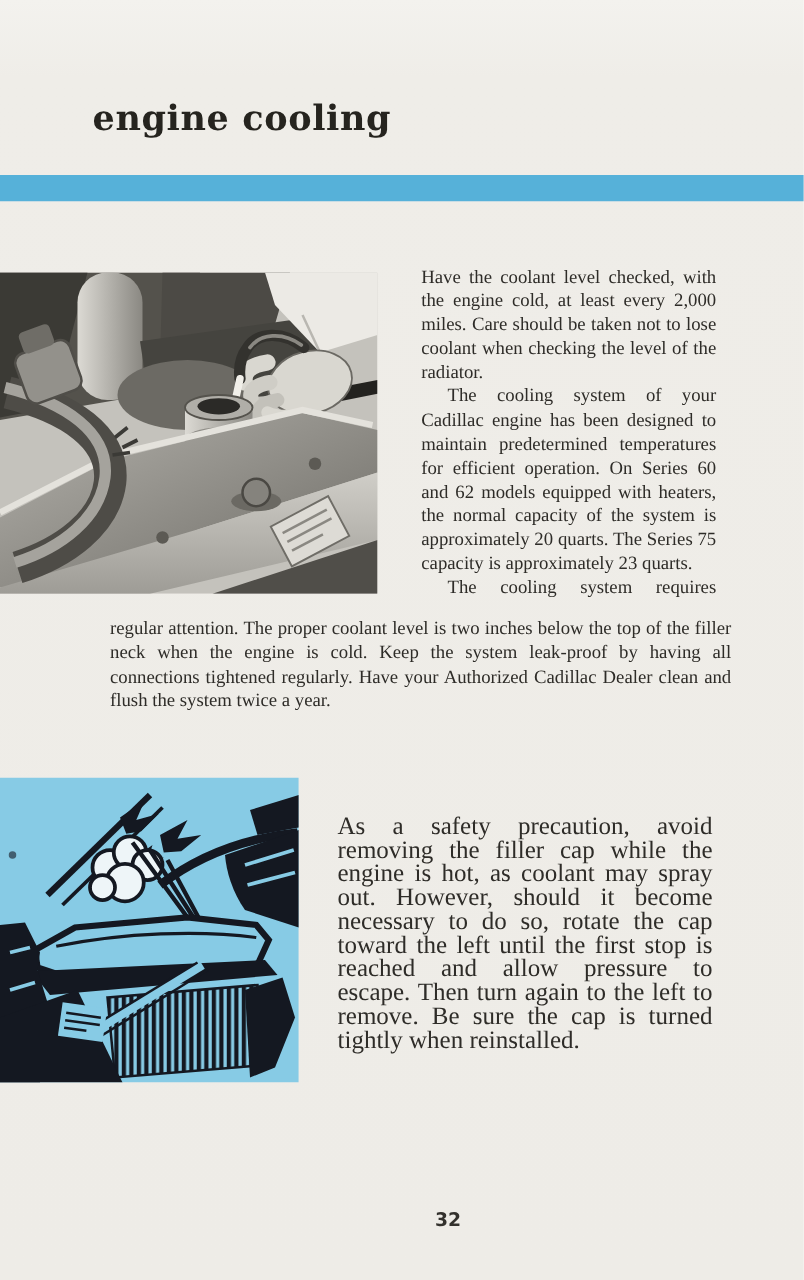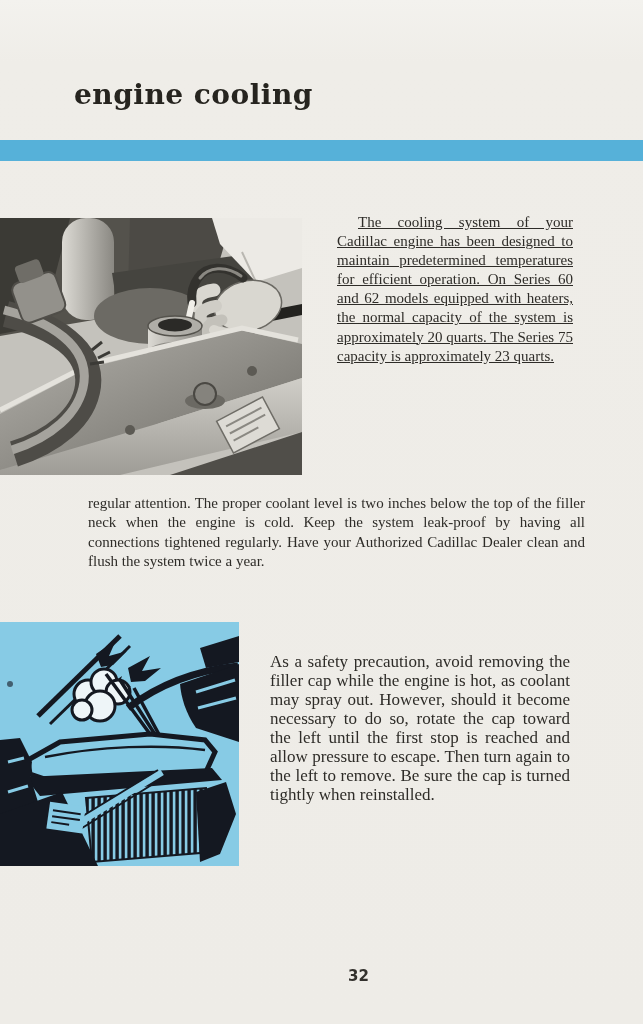--- a/index.html
+++ b/index.html
@@ -15,32 +15,32 @@
   }
   .accent-bar{position:absolute;left:0;top:140px;width:643px;height:21px;background:#56b1d9;}
   .fig1{position:absolute;left:0;top:218px;width:302px;height:257px;margin:0;}
   .fig2{position:absolute;left:0;top:622px;width:239px;height:244px;margin:0;}
   .fig1 svg,.fig2 svg{display:block;width:100%;height:100%;}
   .col-right{
     position:absolute;left:337px;top:213px;width:236px;
     font-size:15px;line-height:19.1px;text-align:justify;
   }
   .col-right p{margin:0;}
-  .indent{text-indent:21px;text-decoration:underline;}
+  .indent{text-indent:21px;}
   .j-all{text-align-last:justify;}
   .full-para{
     position:absolute;left:88px;top:494px;width:497px;margin:0;
     font-size:15px;line-height:19.3px;text-align:justify;
   }
   .safety{position:absolute;left:270px;top:652px;width:300px;}
   .safety h2{
     margin:0 0 14px;text-align:center;font-size:17px;font-weight:700;
     letter-spacing:.8px;color:#26241f;
   }
-  .safety p{margin:0;font-size:17px;line-height:19px;text-align:justify;}
+  .safety p{margin:0;font-size:20px;line-height:19px;text-align:justify;}
   .page-number{
     position:absolute;left:0;top:967px;width:643px;text-align:center;
     font-family:"DejaVu Sans",sans-serif;font-weight:700;font-size:15px;color:#33312d;padding-left:37px;
   }
 </style>
 </head>
 <body>
 
 <h1 class="page-title">engine cooling</h1>
 
@@ -112,21 +112,23 @@
     <path d="M 4,92 C 52,104 88,128 84,164 C 80,196 50,220 12,232" fill="none" stroke="#a5a39d" stroke-width="9"></path>
     <g transform="rotate(-20 40 80)">
       <rect x="16" y="58" width="46" height="42" rx="8" fill="#93918b" stroke="#504e49" stroke-width="2"></rect>
       <rect x="26" y="42" width="26" height="18" rx="4" fill="#6f6d67"></rect>
     </g>
     <path d="M 92,132 l 10,-8 M 98,140 l 12,-6 M 90,146 l 14,-2" stroke="#3b3a36" stroke-width="3" fill="none"></path>
   </svg>
 </figure>
 
 <div class="col-right">
+  <p>Have the coolant level checked, with the engine cold, at least every 2,000 miles. Care should be taken not to lose coolant when checking the level of the radiator.</p>
   <p class="indent">The cooling system of your Cadillac engine has been designed to maintain predetermined temperatures for efficient operation. On Series 60 and 62 models equipped with heaters, the normal capacity of the system is approximately 20 quarts. The Series 75 capacity is approximately 23 quarts.</p>
+  <p class="indent j-all">The cooling system requires</p>
 </div>
 
 <p class="full-para">regular attention. The proper coolant level is two inches below the top of the filler neck when the engine is cold. Keep the system leak-proof by having all connections tightened regularly. Have your Authorized Cadillac Dealer clean and flush the system twice a year.</p>
 
 <figure class="fig2" aria-label="Coolant spraying from the radiator cap under an open hood">
   <svg viewBox="0 0 239 244" preserveAspectRatio="none">
     <defs>
       <pattern id="fins" width="6" height="8" patternUnits="userSpaceOnUse">
         <rect width="6" height="8" fill="#87cbe5"></rect>
         <rect x="1.4" width="3.4" height="8" fill="#141821"></rect>

